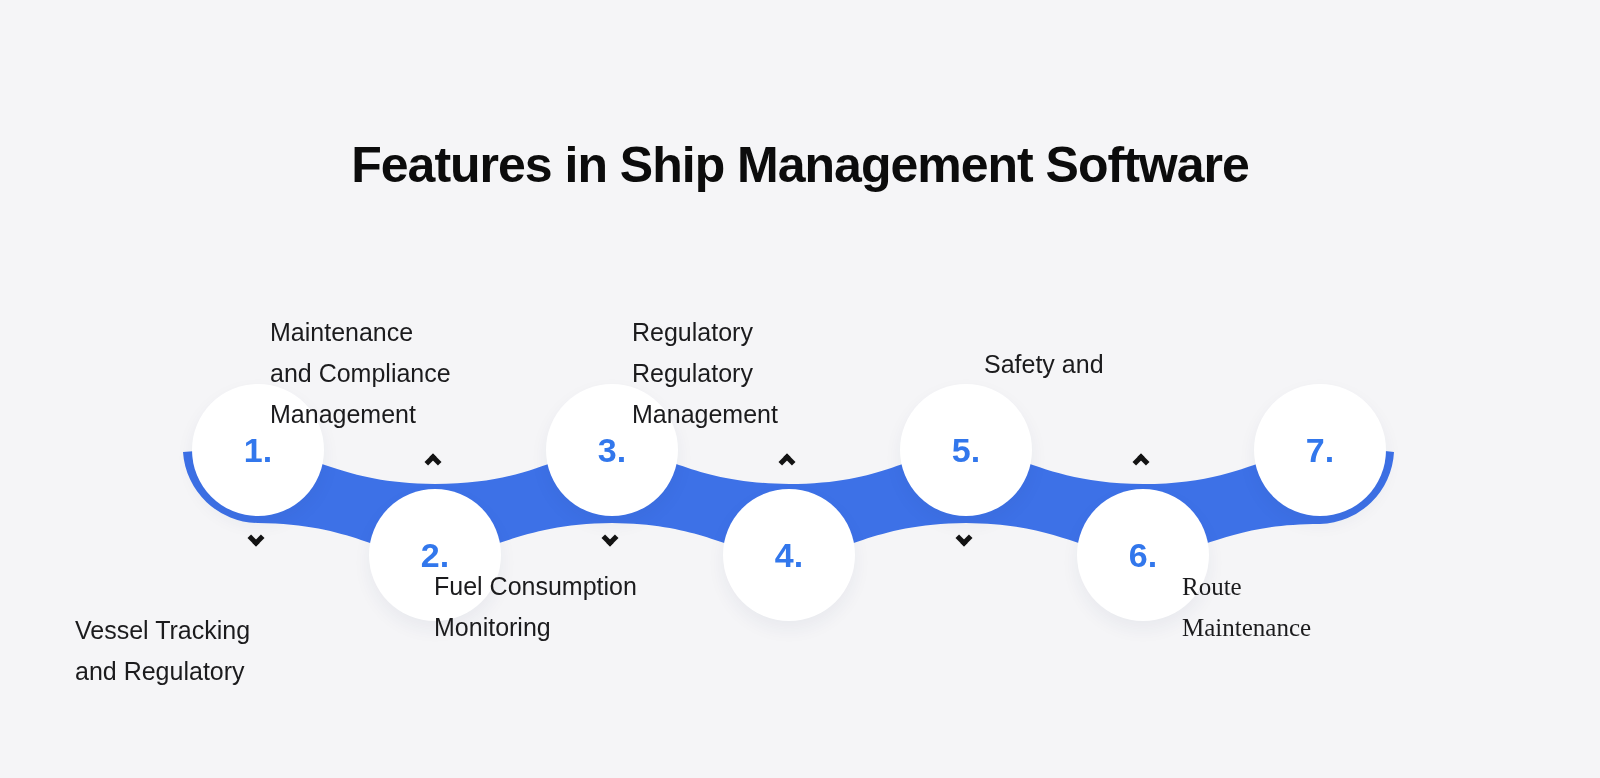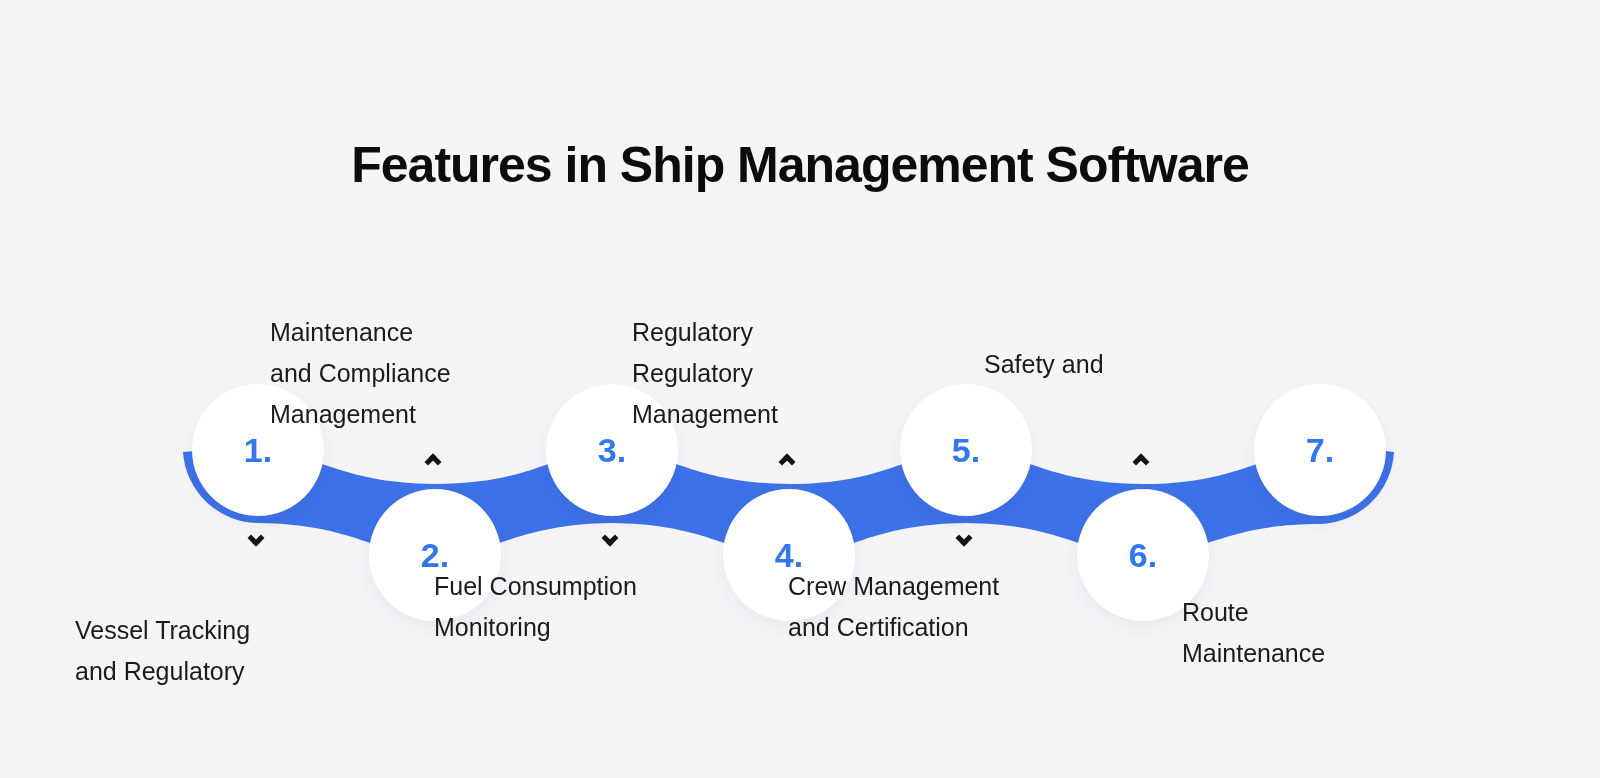--- a/index.html
+++ b/index.html
@@ -103,34 +103,30 @@
       </div>
       <div class="label" style="left: 632px; top: 312px;">
         <div>Regulatory</div>
         <div>Regulatory</div>
         <div>Management</div>
       </div>
       <div class="chev up" style="left: 781px; top: 456px;"></div>
       <div class="node" style="left: 900px; top: 384px;">
         <span class="num">5.</span>
       </div>
-      <div class="label" style="left: 788px; top: 566px;">
-        <div>Crew Management</div>
-        <div>and Certification</div>
-      </div>
       <div class="chev down" style="left: 958px; top: 532px;"></div>
       <div class="node" style="left: 1077px; top: 489px;">
         <span class="num">6.</span>
       </div>
       <div class="label" style="left: 984px; top: 344px;">
         <div>Safety and</div>
       </div>
       <div class="chev up" style="left: 1135px; top: 456px;"></div>
       <div class="node" style="left: 1254px; top: 384px;">
         <span class="num">7.</span>
       </div>
-      <div class="label" style="left: 1182px; top: 592px;">
+      <div class="label" style="left: 1182px; top: 566px; font-family: Liberation Serif, serif;">
         <div>Route</div>
         <div>Maintenance</div>
       </div>
     </div>
 
 </div>
 
 </body></html>

